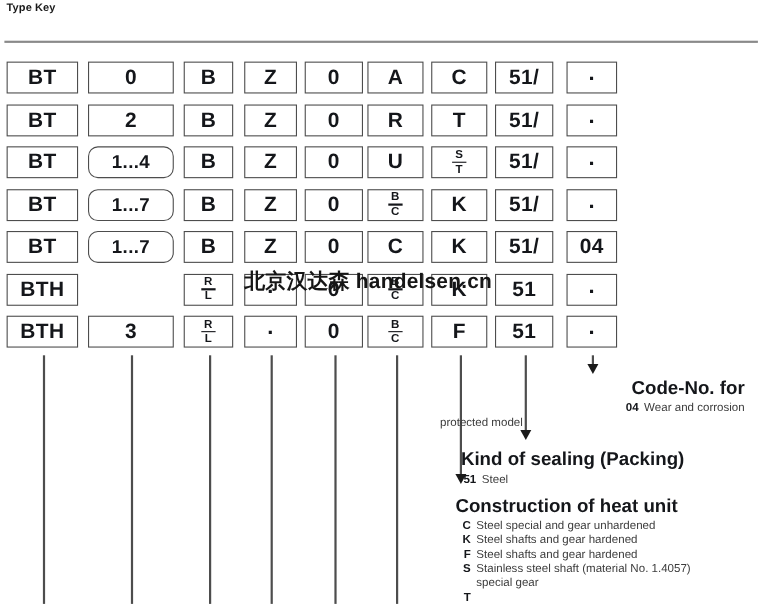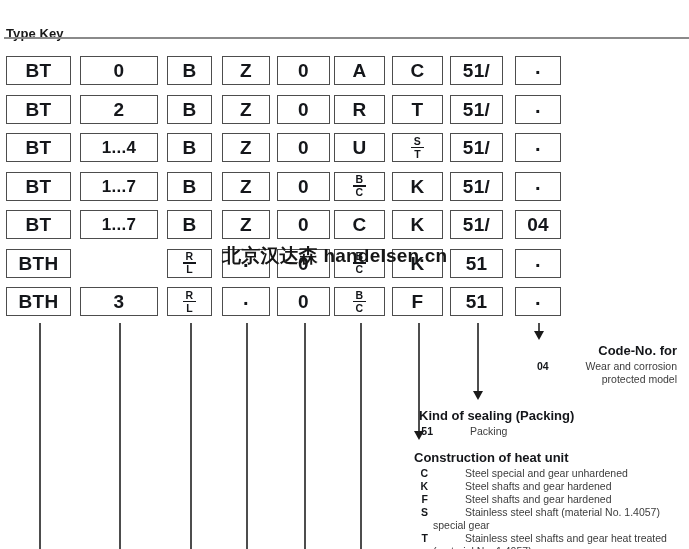--- a/index.html
+++ b/index.html
@@ -16,22 +16,22 @@
     width: 689px;
     height: 549px;
     overflow: hidden;
     background: #ffffff;
   }
 
   
   .page-title {
     position: absolute;
     left: 6px;
-    top: 26px;
-    font-size: 13px;
+    top: 2px;
+    font-size: 10px;
     font-weight: bold;
     letter-spacing: .1px;
     color: #1a1a1a;
     white-space: nowrap;
   }
   .title-rule {
     position: absolute;
     left: 4px;
     top: 37px;
     width: 685px;
@@ -59,21 +59,21 @@
     box-sizing: border-box;
     display: flex;
     align-items: center;
     justify-content: center;
     font-size: 19px;
     font-weight: bold;
     color: #14161a;
     letter-spacing: .3px;
     line-height: 1;
   }
-  .cell.small { font-size: 17px; }
+  .cell.small { font-size: 17px; border-radius: 9px; }
   
   .stack {
     display: flex;
     flex-direction: column;
     align-items: center;
     justify-content: center;
     line-height: 1.02;
   }
   .stack span {
     font-size: 10.5px;
@@ -100,21 +100,21 @@
     width: 0;
     height: 0;
     border-left: 5px solid transparent;
     border-right: 5px solid transparent;
     border-top: 9px solid #1a1a1a;
   }
 
   
   .anno { position: absolute; }
   .anno-head {
-    font-size: 13px;
+    font-size: 17px;
     font-weight: bold;
     color: #14161a;
     line-height: 1.22;
     white-space: nowrap;
   }
   .anno-head.ralign { text-align: right; }
   .anno-list {
     margin-top: 1px;
   }
   .anno-item {
@@ -127,33 +127,32 @@
   .anno-key {
     font-weight: bold;
     color: #14161a;
     text-align: right;
     flex: 0 0 auto;
   }
   .anno-val {
     font-weight: normal;
     color: #3c3c3c;
     padding-left: 5px;
-    margin-left: 32px;
   }
   .anno-cont {
     font-size: 10.5px;
     line-height: 1.24;
     color: #3c3c3c;
     white-space: nowrap;
   }
 
   
   .anno-r .anno-item { justify-content: flex-end; }
   .anno-r .anno-key { width: 18px; }
-  .anno-r .anno-cont { text-align: right; }
+  .anno-r .anno-cont { }
 
   
   .anno-l .anno-key { width: 14px; }
 
   
   .watermark {
     position: absolute;
     left: 222px;
     top: 243px;
     font-size: 19px;
@@ -299,21 +298,21 @@
       </div>
       <div class="anno-cont">protected model</div>
     </div>
   </div>
 
   <div class="anno anno-l" style="left:419px; top:408px; width:315px;">
     <div class="anno-head">Kind of sealing (Packing)</div>
     <div class="anno-list">
       <div class="anno-item">
         <span class="anno-key">51</span>
-        <span class="anno-val">Packing</span>
+        <span class="anno-val">Steel</span>
       </div>
     </div>
   </div>
 
   <div class="anno anno-l" style="left:414px; top:450px; width:275px;">
     <div class="anno-head">Construction of heat unit</div>
     <div class="anno-list" id="construction-list">
         <div class="anno-item">
           <span class="anno-key">C</span>
           <span class="anno-val">Steel special and gear unhardened</span>
@@ -326,21 +325,20 @@
           <span class="anno-key">F</span>
           <span class="anno-val">Steel shafts and gear hardened</span>
         </div>
         <div class="anno-item">
           <span class="anno-key">S</span>
           <span class="anno-val">Stainless steel shaft (material No. 1.4057)</span>
         </div>
         <div class="anno-cont" style="padding-left: 19px;">special gear</div>
         <div class="anno-item">
           <span class="anno-key">T</span>
-          <span class="anno-val">Stainless steel shafts and gear heat treated</span>
         </div>
         <div class="anno-cont" style="padding-left: 19px;">(material No. 1.4057)</div>
       </div>
   </div>
 
   <div class="watermark">北京汉达森 handelsen.cn</div>
 
 </div>
 
 </body></html>

